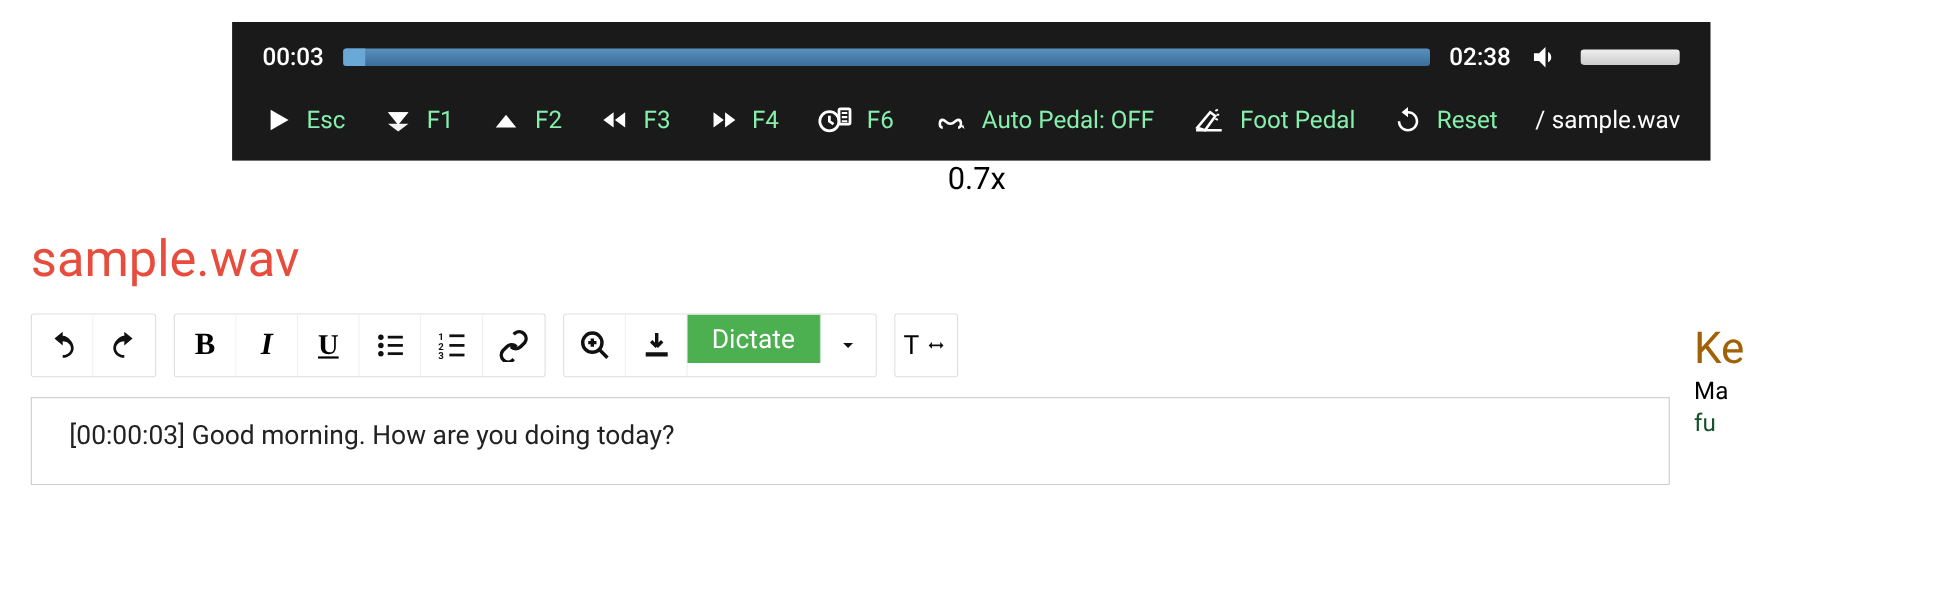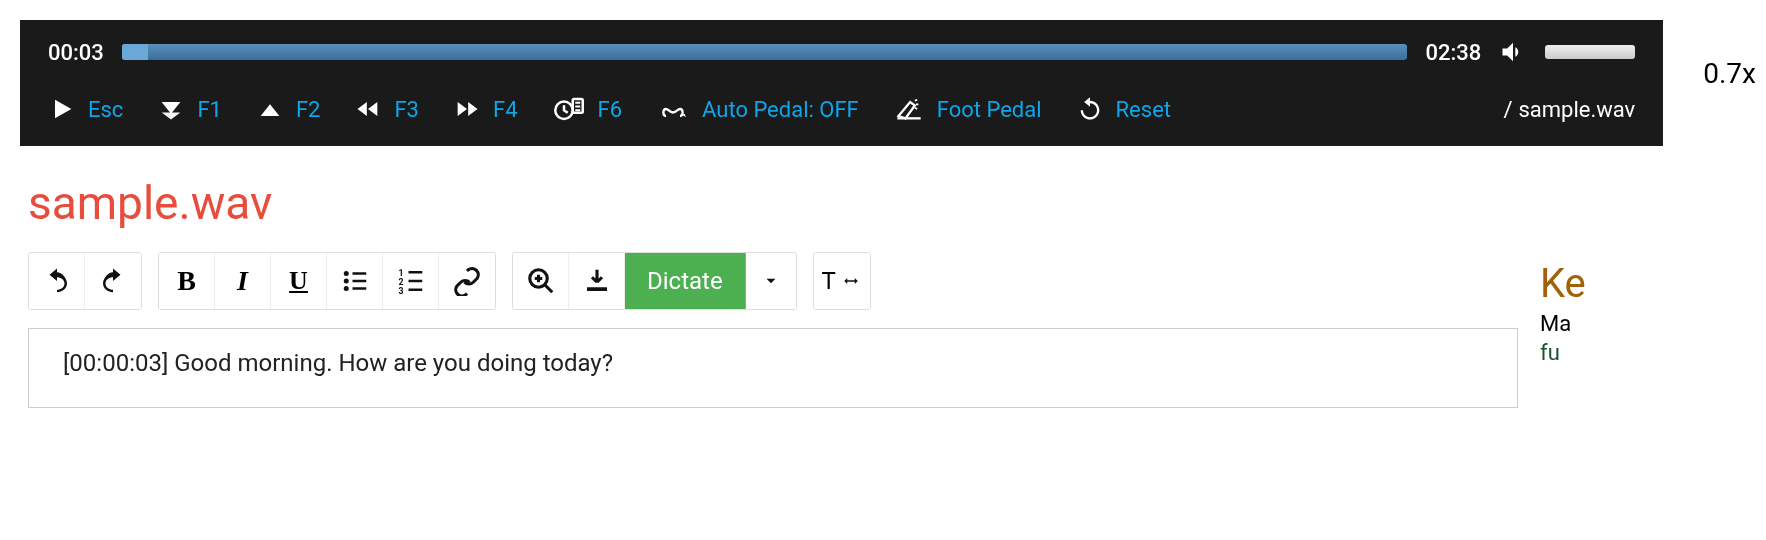--- a/index.html
+++ b/index.html
@@ -58,34 +58,35 @@
     .speed-label {
       font-size: 28px;
       font-weight: 400;
       color: #000;
       margin-left: 20px;
       margin-right: 10px;
     }
     .outer-row {
       display: flex;
       align-items: center;
+      flex-direction: column;
     }
     .controls-row {
       display: flex;
       align-items: center;
       padding: 18px 28px 22px 28px;
       gap: 34px;
       flex-wrap: nowrap;
     }
     .ctrl-item {
       display: flex;
       align-items: center;
       gap: 12px;
       cursor: pointer;
-      color: #0ea5e9;
+      color: #86efac;
       justify-content: flex-end;
     }
     .ctrl-label {
       font-size: 22px;
       font-weight: 400;
       white-space: nowrap;
     }
     .ctrl-icon {
       width: 28px;
       height: 28px;
@@ -157,21 +158,21 @@
       cursor: pointer;
       background: #fff;
     }
     .tb-btn:last-child { border-right: none; }
     .tb-btn svg { width: 30px; height: 30px; fill: #111; }
     .tb-btn.bold-btn { font-weight: 900; font-size: 28px; font-family: Georgia, serif; }
     .tb-btn.italic-btn { font-style: italic; font-weight: 700; font-size: 28px; font-family: Georgia, serif; }
     .tb-btn.underline-btn { text-decoration: underline; font-weight: 700; font-size: 26px; font-family: Georgia, serif; }
     .tb-btn-wide {
       padding: 0 22px;
-      height: 56px;
+      height: 44px;
       display: flex;
       align-items: center;
       justify-content: center;
       background: #4caf50;
       color: #fff;
       font-size: 24px;
       cursor: pointer;
       border-right: 1px solid rgba(255,255,255,0.2);
     }
     .tb-dropdown {

